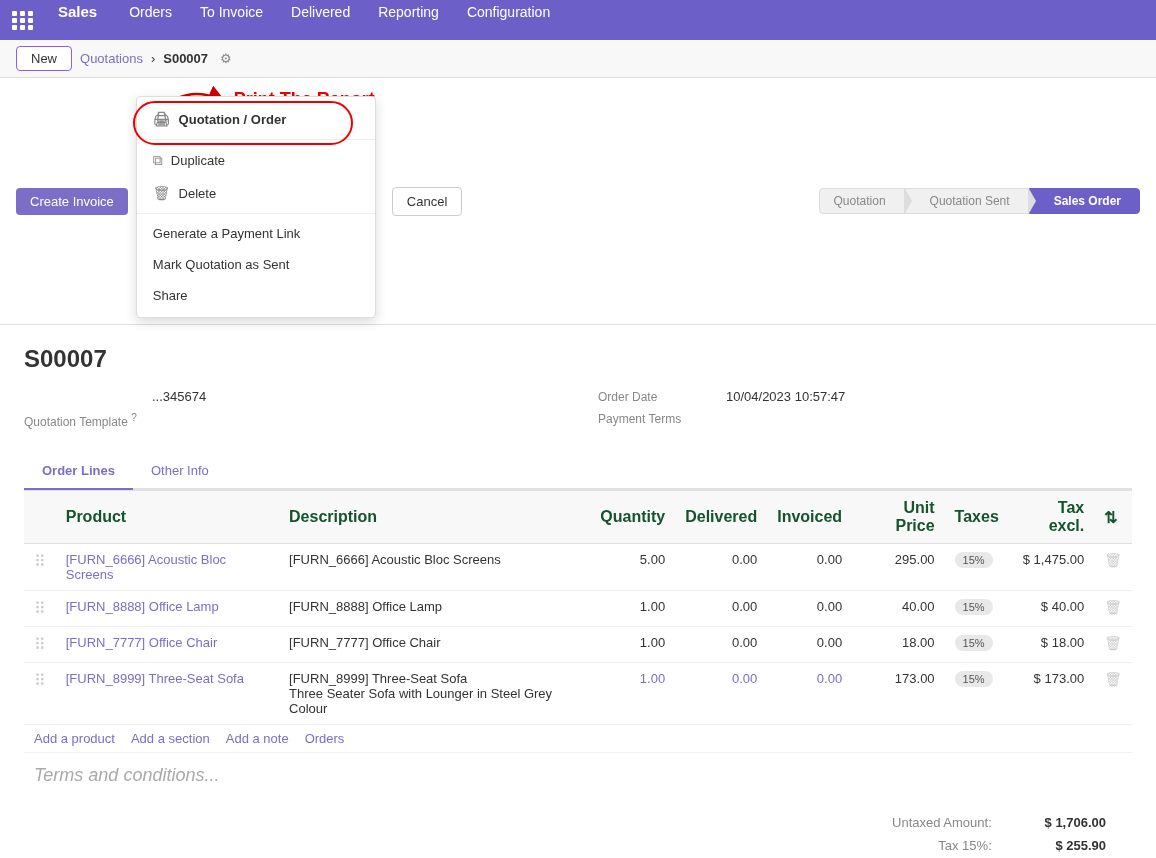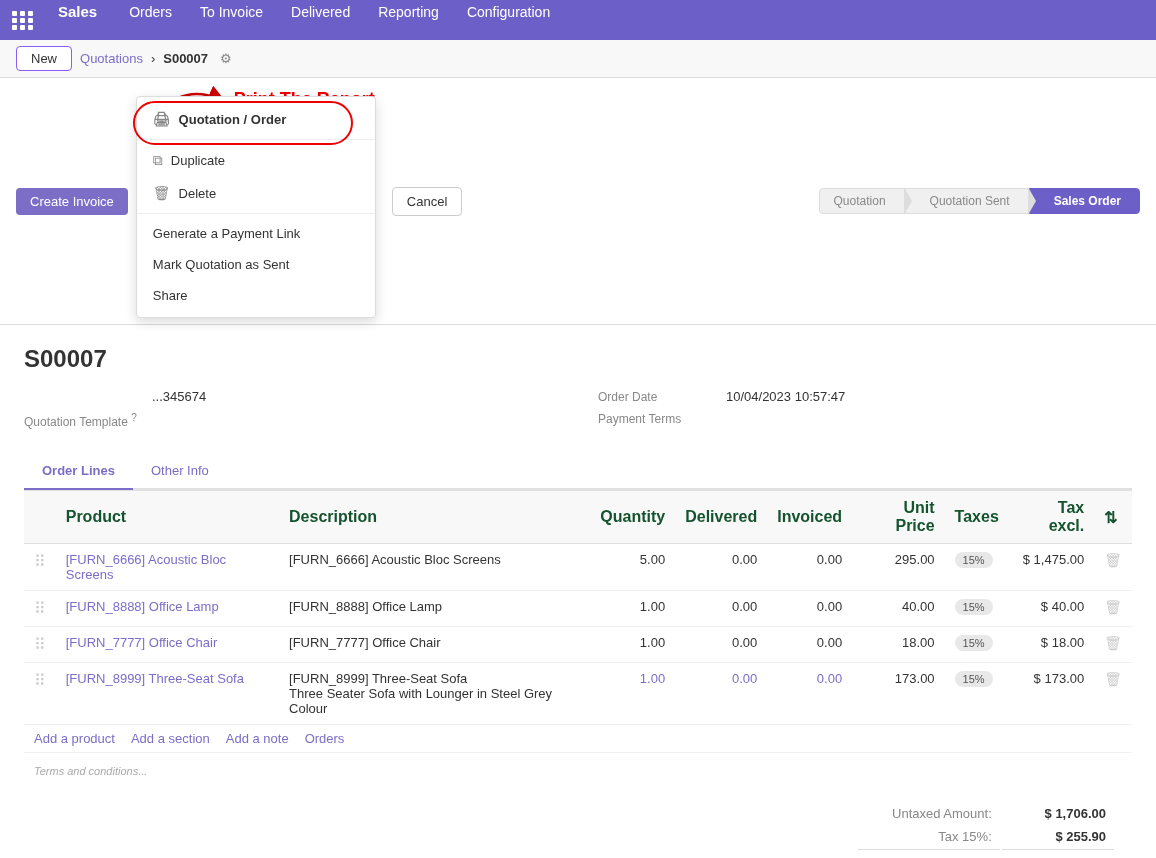--- a/index.html
+++ b/index.html
@@ -286,21 +286,21 @@
       color: #7c6dc7;
       cursor: pointer;
       font-size: 13px;
       text-decoration: none;
     }
 
     
     .terms-section {
       padding: 12px 10px;
       color: #aaa;
-      font-size: 11px;
+      font-size: 18px;
       font-style: italic;
       border-top: 1px solid #f0f0f0;
     }
 
     
     .totals-section {
       display: flex;
       justify-content: flex-end;
       padding: 12px 16px;
     }

